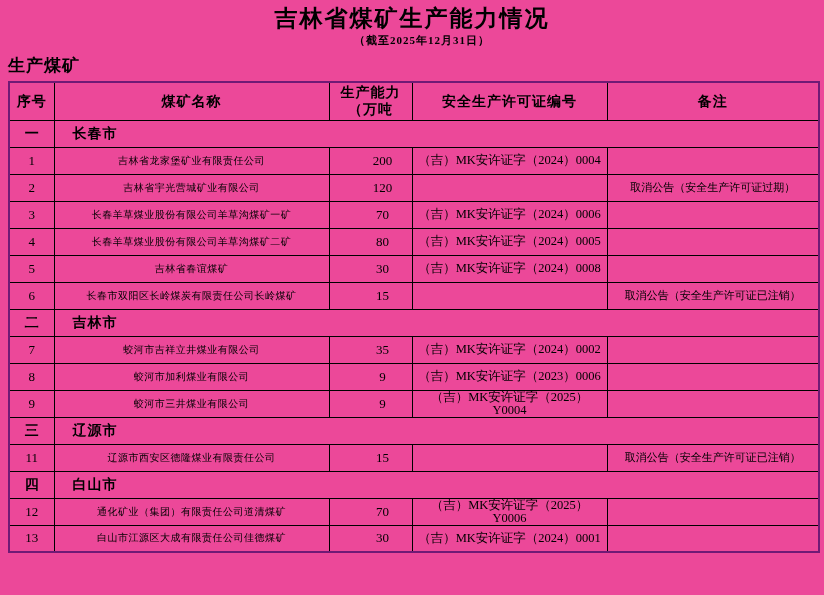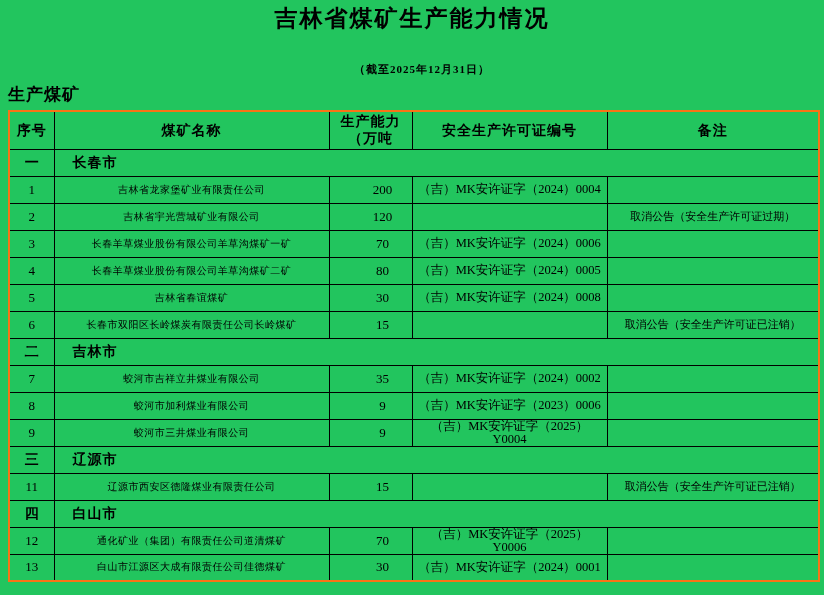--- a/index.html
+++ b/index.html
@@ -6,55 +6,55 @@
     margin: 0;
     padding: 0;
     background: #ffffff;
     color: #000000;
     font-family: "Liberation Serif", "DejaVu Serif", serif;
   }
   .page {
     position: relative;
     width: 824px;
     height: 595px;
-    background: #22c55e;
+    background: #ec4899;
     overflow: hidden;
   }
   .title {
     padding-top: 5px;
     text-align: center;
     font-size: 23px;
     line-height: 28px;
     font-weight: bold;
     letter-spacing: 2px;
     font-family: "Liberation Serif", "DejaVu Serif", serif;
   }
   .subtitle {
-    margin-top: 30px;
+    margin-top: 1px;
     text-align: center;
     font-size: 11px;
     line-height: 13px;
     font-weight: bold;
     letter-spacing: 1px;
     padding-left: 20px;
   }
   .section-heading {
     margin: 9px 0 5px 8px;
     font-family: "Liberation Sans", "DejaVu Sans", sans-serif;
     font-size: 17px;
     line-height: 20px;
     font-weight: bold;
     letter-spacing: 1px;
   }
   table.mine-table {
     border-collapse: collapse;
     table-layout: fixed;
     margin-left: 8px;
     width: 810px;
-    border: 2px solid #f97316;
+    border: 2px solid #701a75;
   }
   .mine-table th, .mine-table td {
     border: 1px solid #000000;
     text-align: center;
     vertical-align: middle;
     padding: 0 2px;
     overflow: hidden;
     box-sizing: border-box;
   }
   .mine-table thead th {

